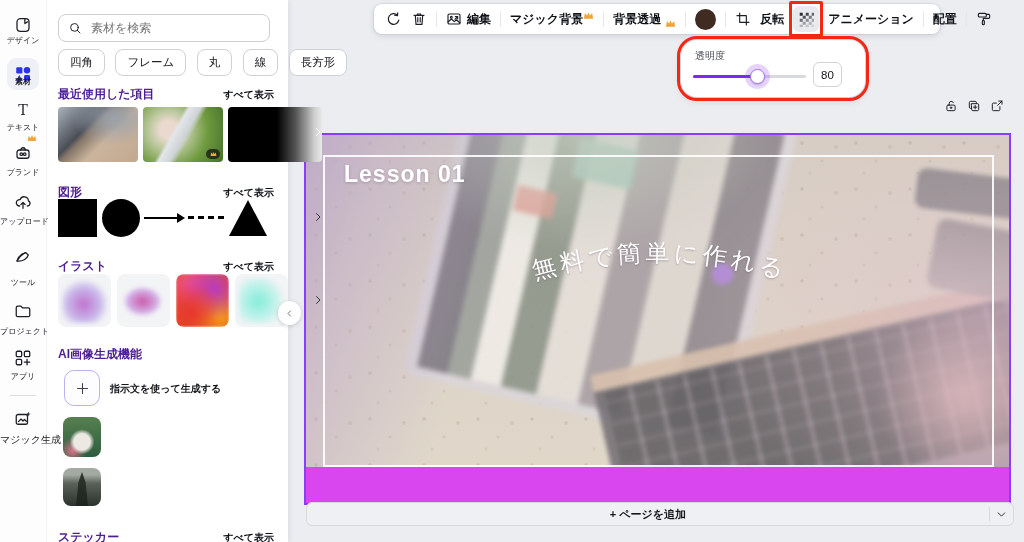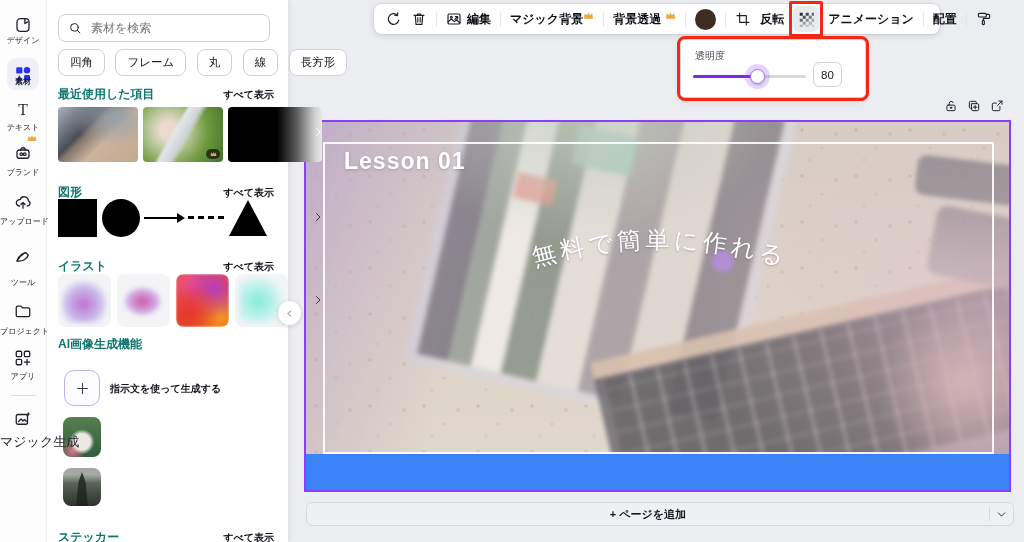--- a/index.html
+++ b/index.html
@@ -5,35 +5,35 @@
   html,body{margin:0;padding:0}
   body{width:1024px;height:542px;position:relative;overflow:hidden;background:#ecedf1;
        font-family:"Liberation Sans","DejaVu Sans",sans-serif;color:#16181d;-webkit-font-smoothing:antialiased}
   .abs{position:absolute}
   svg{display:block}
   .ic{stroke:#1c1f26;fill:none;stroke-width:1.7;stroke-linecap:round;stroke-linejoin:round}
   .rail{position:absolute;left:0;top:0;width:46px;height:542px;background:#fdfdfe;border-right:1px solid #f1f1f4;z-index:5}
   .rail-label{position:absolute;width:46px;text-align:center;font-size:8px;color:#1b1e24;white-space:nowrap}
   .rail-ic{position:absolute;left:14px}
   .panel{position:absolute;left:46px;top:0;width:242px;height:542px;background:#fff;z-index:4;box-shadow:2px 0 5px rgba(20,20,40,.06)}
-  .hdr{position:absolute;font-size:12px;font-weight:bold;color:#0f766e}
+  .hdr{position:absolute;font-size:12px;font-weight:bold;color:#4c1d95}
   .seeall{position:absolute;font-size:10px;font-weight:bold;color:#101319;cursor:pointer}
   .chip{display:inline-flex;align-items:center;height:25px;padding:0 11px;border:1px solid #cfd1d7;border-radius:8px;
         font-size:11.5px;color:#16181d;background:#fff;margin-right:6px}
   .thumb{position:absolute;border-radius:4px;overflow:hidden}
   .tile{position:absolute;width:53px;height:53px;border-radius:8px;background:#f3f4f6;overflow:hidden}
   .tb-sep{width:1px;height:15px;background:#e4e5e9;flex:0 0 auto}
   .tb-txt{font-size:12px;font-weight:bold;color:#0f1217;white-space:nowrap}
   .toolbar{position:absolute;left:374px;top:4px;width:566px;height:30px;background:#fff;border-radius:8px;
            box-shadow:0 0 0 1px rgba(15,18,30,.06),0 2px 6px rgba(15,18,30,.12);display:flex;align-items:center;
            gap:9px;padding:0 11px;box-sizing:border-box;z-index:8}
-  .popup{position:absolute;left:681px;top:40px;width:184px;height:57px;background:#fff;border-radius:4px;
+  .popup{position:absolute;left:681px;top:40px;width:184px;height:57px;background:#fff;border-radius:16px;
          box-shadow:0 0 0 1px rgba(15,18,30,.05),0 3px 10px rgba(15,18,30,.14);z-index:9;
          outline:3px solid #f2271486;outline:3px solid #f22714;outline-offset:1px}
-  .canvas{position:absolute;left:304px;top:120px;width:703px;height:368px;background:#3b82f6;
+  .canvas{position:absolute;left:304px;top:133px;width:703px;height:368px;background:#d946ef;
           border:2px solid #8b3dff;z-index:2}
   .photo{position:absolute;left:0;top:0;width:703px;height:332px;overflow:hidden}
   .wash{position:absolute;inset:0;background:rgba(255,255,255,.34)}
   .frame{position:absolute;left:17px;top:20px;width:671px;height:312px;border:2px solid rgba(255,255,255,.9);box-sizing:border-box}
   .kana-title{position:absolute;left:0;top:163px;width:703px;text-align:center;color:#fff;font-size:62px;
               font-weight:900;letter-spacing:2px;white-space:nowrap;line-height:1}
   .badge{position:absolute;left:362px;top:267px;width:341px;height:48px;border-radius:26px 0 0 26px;
          display:flex;align-items:center;justify-content:center;color:#fff;font-size:25px;font-weight:bold;letter-spacing:1px}
   .footerstrip{position:absolute;left:0;top:332px;width:703px;height:36px;background:#fff;display:flex;
                align-items:center;justify-content:center;font-size:16px;letter-spacing:2px;color:#303238}
@@ -124,21 +124,21 @@
 
   <div class="abs" style="left:10px;top:395px;width:26px;height:1px;background:#dcdde2"></div>
 
   <div class="rail-ic" style="top:410px">
     <svg width="18" height="18" viewBox="0 0 24 24" class="ic">
         <rect x="3" y="6" width="15" height="13" rx="2.5"></rect>
         <path d="M6 15.5 l3.4 -3.4 l2.6 2.6 l2 -2 l2.4 2.4"></path>
         <path d="M19 2.2 l.9 2.3 l2.3 .9 l-2.3 .9 l-.9 2.3 l-.9 -2.3 l-2.3 -.9 l2.3 -.9 Z" fill="#1c1f26" stroke="none"></path>
       </svg>
   </div>
-  <div class="rail-label" style="top:433px;font-size:13px">マジック生成</div>
+  <div class="rail-label" style="top:433px;font-size:10px">マジック生成</div>
 </div>
 
 <div class="panel">
 
   <div class="abs" style="left:12px;top:14px;width:212px;height:28px;border:1px solid #cdced4;border-radius:8px;box-sizing:border-box;display:flex;align-items:center;padding:0 9px;gap:7px;background:#fff">
     <span>
         <svg width="14" height="14" viewBox="0 0 24 24" class="ic">
           <circle cx="11" cy="11" r="6.5"></circle>
           <path d="M16 16 L20.5 20.5"></path>
         </svg>
@@ -222,21 +222,21 @@
   </div>
   <div class="tile" style="left:189px;top:274px">
     <div style="position:absolute;inset:4px;background:radial-gradient(circle at 42% 52%, rgba(125,236,214,.95), rgba(140,240,225,.4) 55%, transparent 78%);filter:blur(2px)"></div>
   </div>
   <div class="abs" style="left:266px;top:294px">
     <svg width="12" height="12" viewBox="0 0 24 24" class="ic">
         <path d="M9 5 l7 7 l-7 7"></path>
       </svg>
   </div>
 
-  <div class="hdr" style="left:12px;top:336px">AI画像生成機能</div>
+  <div class="hdr" style="left:12px;top:346px">AI画像生成機能</div>
   <div class="abs" style="left:18px;top:370px;width:36px;height:36px;border:1.5px solid #b6b5f0;border-radius:10px;box-sizing:border-box;background:#fdfdff;display:flex;align-items:center;justify-content:center">
     <span>
         <svg width="15" height="15" viewBox="0 0 24 24" class="ic" style="stroke:#3c4048">
           <path d="M12 4 V20 M4 12 H20"></path>
         </svg>
       </span>
   </div>
   <div class="abs" style="left:64px;top:382px;font-size:10px;font-weight:bold;color:#14161b">指示文を使って生成する</div>
 
   <div class="thumb" style="left:17px;top:417px;width:38px;height:40px;border-radius:8px;background:
@@ -290,21 +290,21 @@
   <span class="tb-sep"></span>
   <span style="display:flex;">
     <span class="tb-txt">マジック背景</span>
     <span>
         <svg width="11" height="9" viewBox="0 0 24 18">
           <path d="M2 16 L4 4 L9 9 L12 2 L15 9 L20 4 L22 16 Z" fill="#f0a43a"></path>
         </svg>
       </span>
   </span>
   <span class="tb-sep"></span>
-  <span style="display:flex;align-items:flex-start;gap:4px">
+  <span style="display:flex;align-items:flex-end;gap:4px">
     <span class="tb-txt">背景透過</span>
     <span>
         <svg width="11" height="9" viewBox="0 0 24 18">
           <path d="M2 16 L4 4 L9 9 L12 2 L15 9 L20 4 L22 16 Z" fill="#f0a43a"></path>
         </svg>
       </span>
   </span>
   <span class="tb-sep"></span>
   <span style="width:21px;height:21px;border-radius:50%;background:#3f2b22;flex:0 0 auto"></span>
   <span class="tb-sep"></span>

